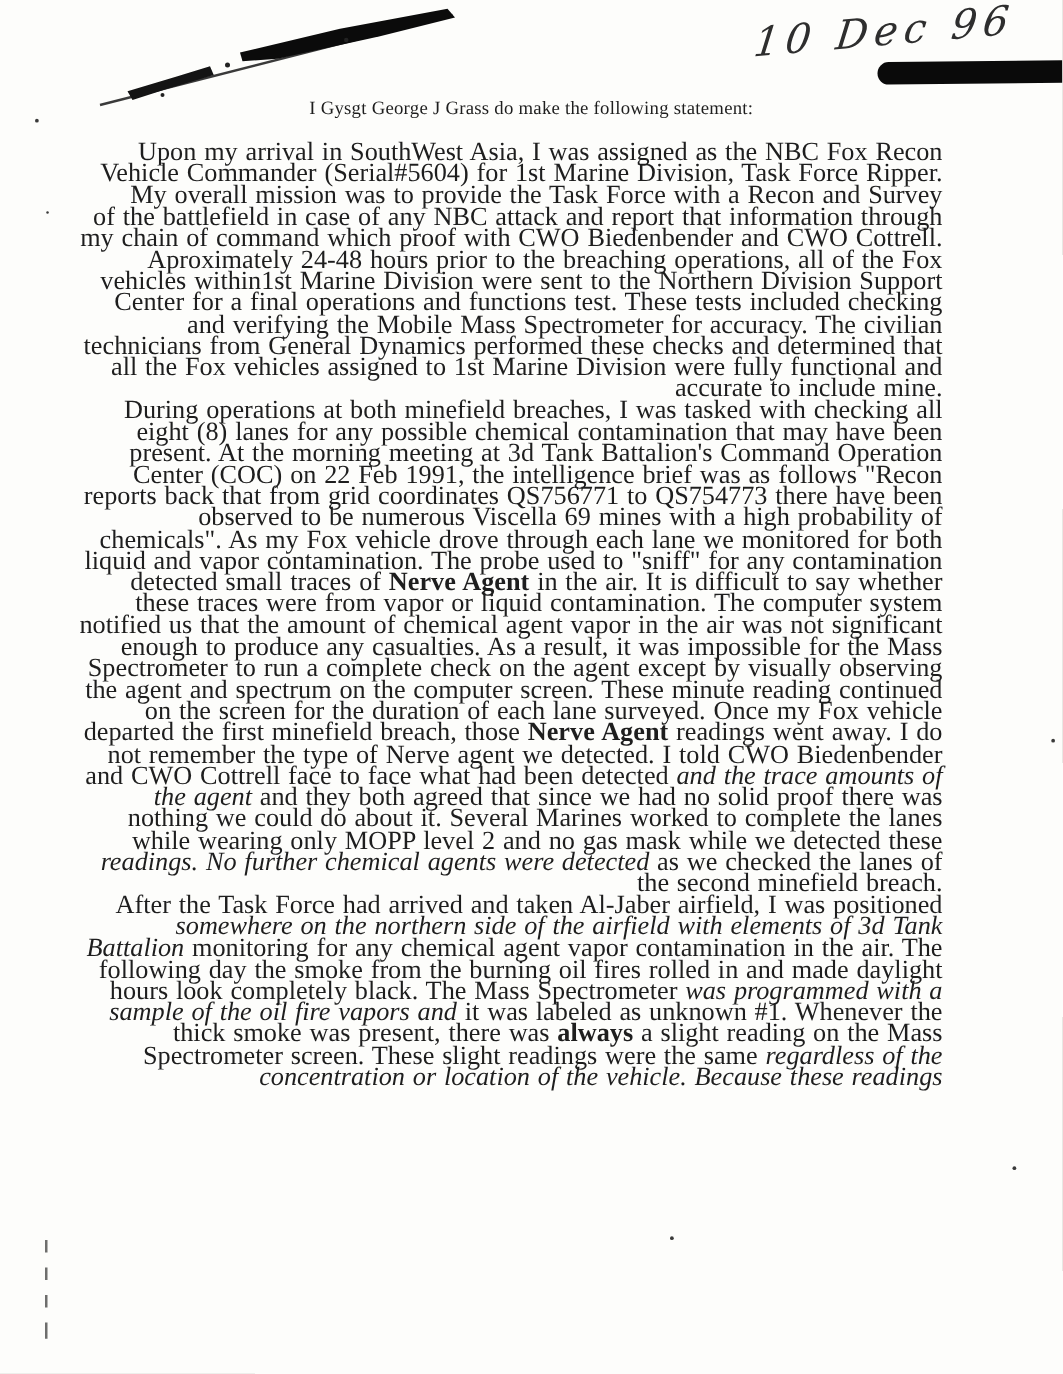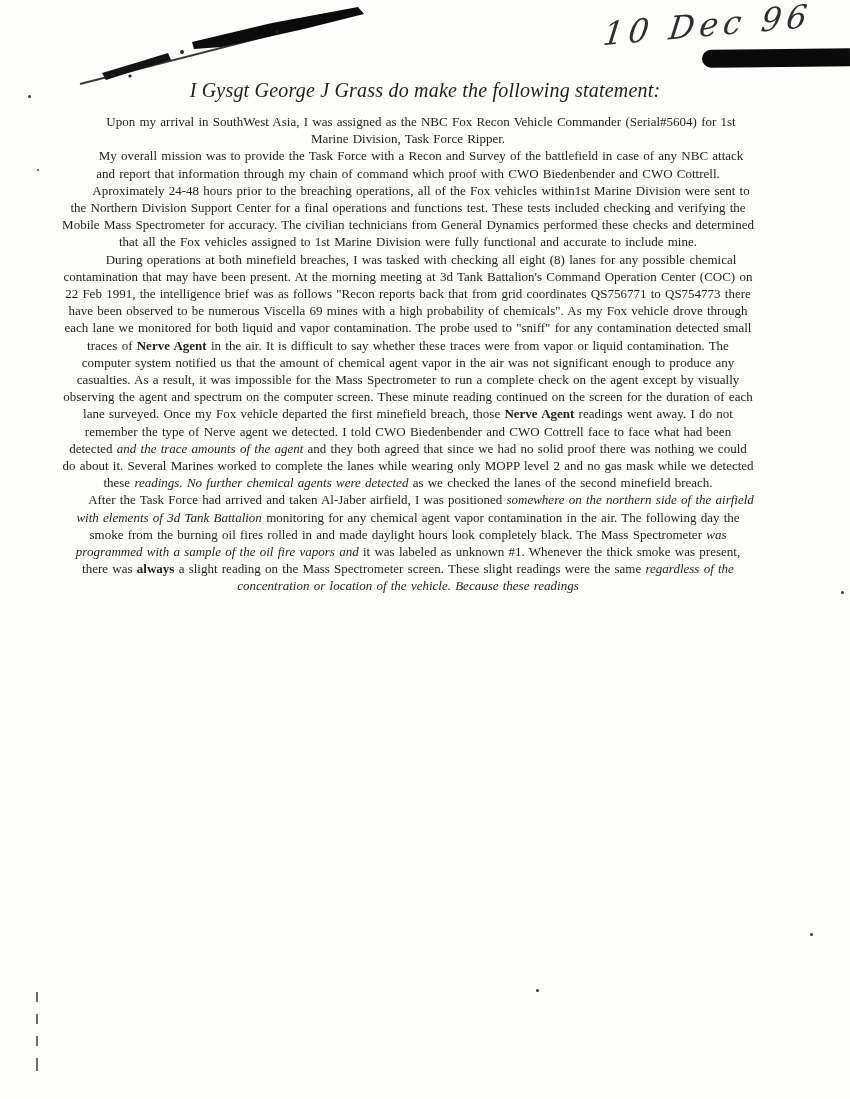--- a/index.html
+++ b/index.html
@@ -27,34 +27,33 @@
   }
   
   .redaction{
     position:absolute;top:49px;left:702px;width:148px;height:18px;
     background:#0a0a0a;border-radius:9px 0 0 9px;
     transform:rotate(-0.6deg);
   }
   .title{
     position:absolute;top:79px;left:0;width:100%;
     text-align:center;
-    font-size:20px;
+    font-size:15px;
     letter-spacing:0.2px;
-    font-style:italic;
   }
   .content{
     position:absolute;top:113px;left:62px;width:692px;
   }
   .para{
     margin:0;
     text-indent:26px;
-    font-size:13px;
+    font-size:21px;
     line-height:17.2px;
     word-spacing:1px;
-    text-align:center;
+    text-align:right;
   }
   .para .b{font-weight:bold;}
   .para .i{font-style:italic;}
   .para .u{}
   
   .tick{position:absolute;left:36px;width:2px;height:10px;background:#4a4a4a;opacity:.8;}
   .t1{top:992px;} .t2{top:1014px;} .t3{top:1036px;} .t4{top:1058px;height:13px;}
   
   .dot{position:absolute;background:#3a3a3a;border-radius:50%;}
   .d1{left:28px;top:95px;width:3px;height:3px;}

